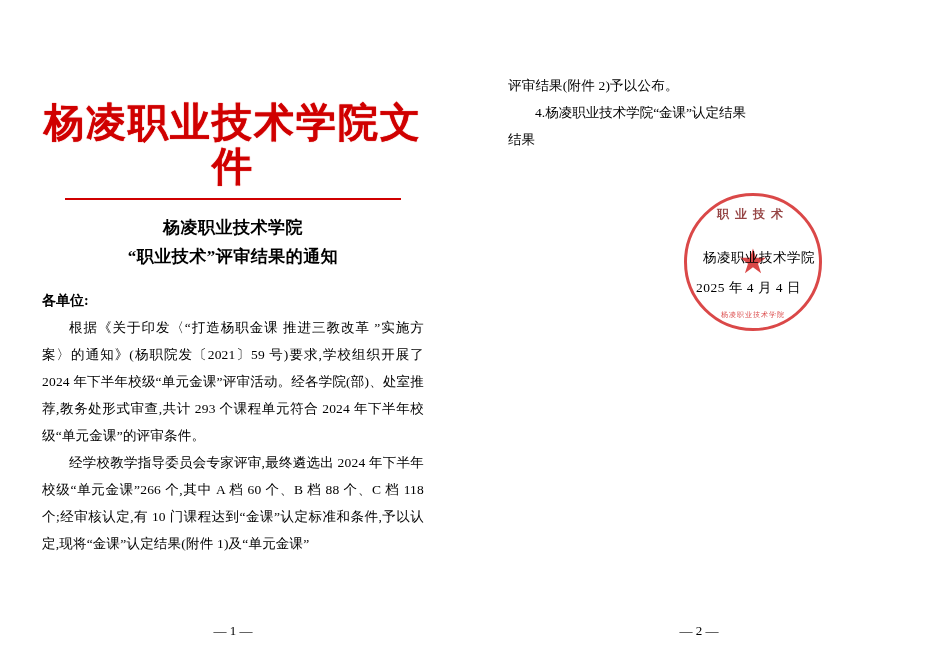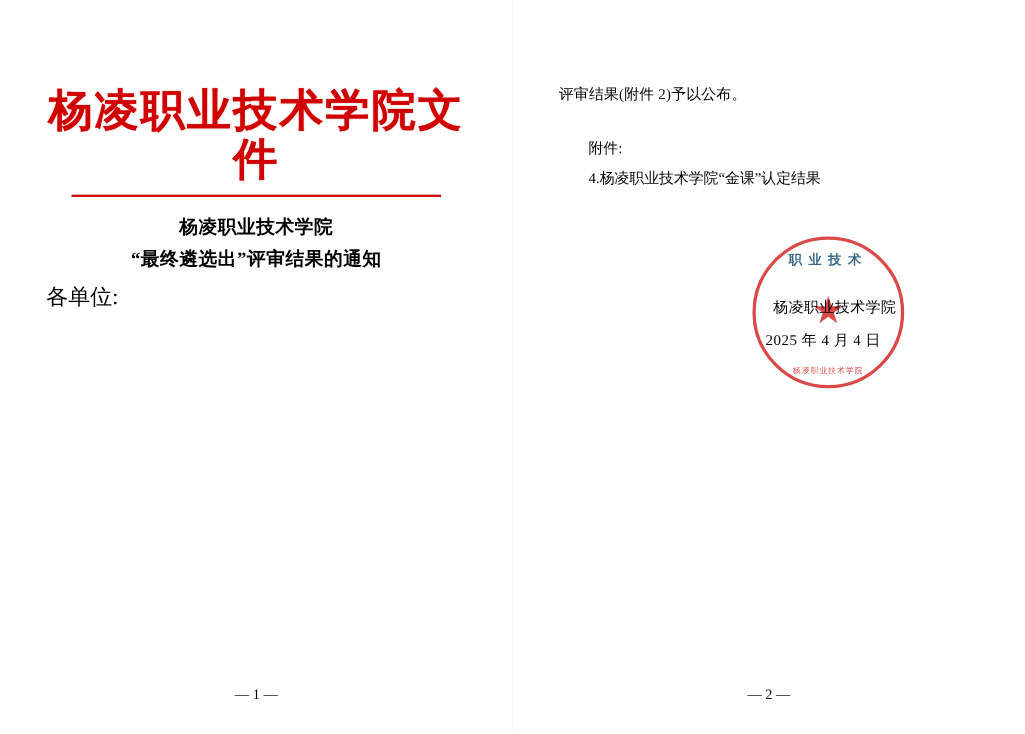--- a/index.html
+++ b/index.html
@@ -43,21 +43,21 @@
   }
 
   
   .masthead {
     text-align: center;
     color: #d00000;
     font-family: "DejaVu Serif", serif;
     font-weight: bold;
     font-size: 40px;
     letter-spacing: 2px;
-    margin-top: 39px;
+    margin-top: 60px;
     line-height: 1.1;
     text-shadow: 0 0 1px #d00000;
   }
   .doc-number {
     text-align: center;
     font-size: 13px;
     margin-top: 52px;
     letter-spacing: 0.5px;
   }
   .red-rule {
@@ -68,22 +68,24 @@
   }
   .title-block {
     text-align: center;
     font-weight: bold;
     font-size: 17px;
     line-height: 1.7;
     margin-top: 14px;
     letter-spacing: 0.5px;
   }
   .salutation {
-    font-size: 20px;
+    font-size: 14px;
+    margin-top: 16px;
     line-height: 1.9;
+    font-weight: bold;
   }
   .body-p {
     font-size: 13.5px;
     line-height: 2.0;
     text-indent: 2em;
     text-align: justify;
     margin: 0;
     letter-spacing: 0.2px;
   }
   .page-num {
@@ -142,21 +144,21 @@
     color: #d32020;
     font-size: 34px;
     line-height: 1;
   }
   .seal-top-text {
     position: absolute;
     left: 0;
     top: 10px;
     width: 100%;
     text-align: center;
-    color: #0c4a6e;
+    color: #7f1d1d;
     font-size: 12px;
     letter-spacing: 6px;
     font-weight: bold;
   }
   .seal-bottom-text {
     position: absolute;
     left: 0;
     bottom: 8px;
     width: 100%;
     text-align: center;
@@ -185,38 +187,40 @@
 <div class="doc">
 
   <div class="page page-left">
 
     <div class="masthead">杨凌职业技术学院文件</div>
 
     <div class="red-rule"></div>
 
     <div class="title-block">
       <div>杨凌职业技术学院</div>
-      <div>“最终遴选出”评审结果的通知</div>
+      <div>“职业技术”评审结果的通知</div>
     </div>
 
     <div class="salutation">各单位:</div>
 
+    <p class="body-p">根据《关于印发〈“打造杨职金课 推进三教改革 ”实施方案〉的通知》(杨职院发〔2021〕59 号)要求,学校组织开展了 2024 年下半年校级“单元金课”评审活动。经各学院(部)、处室推荐,教务处形式审查,共计 293 个课程单元符合 2024 年下半年校级“单元金课”的评审条件。</p>
+    <p class="body-p">经学校教学指导委员会专家评审,最终遴选出 2024 年下半年校级“单元金课”266 个,其中 A 档 60 个、B 档 88 个、C 档 118 个;经审核认定,有 10 门课程达到“金课”认定标准和条件,予以认定,现将“金课”认定结果(附件 1)及“单元金课”</p>
 
     <div class="page-num">— 1 —</div>
   </div>
 
   <div class="divider"></div>
 
   <div class="page page-right">
 
     <div class="r-line" style="margin-top:32px;">评审结果(附件 2)予以公布。</div>
 
-    <div class="r-attach-label">附件:</div>
 
     <div class="r-attach-item">4.杨凌职业技术学院“金课”认定结果</div>
+    <div class="r-attach-cont">结果</div>
 
     <div class="sig-area">
       <div class="seal">
         <div class="seal-top-text">职业技术</div>
         <div class="seal-star">★</div>
         <div class="seal-bottom-text">杨凌职业技术学院</div>
       </div>
       <div class="sig-org">杨凌职业技术学院</div>
       <div class="sig-date">2025 年 4 月 4 日</div>
     </div>

